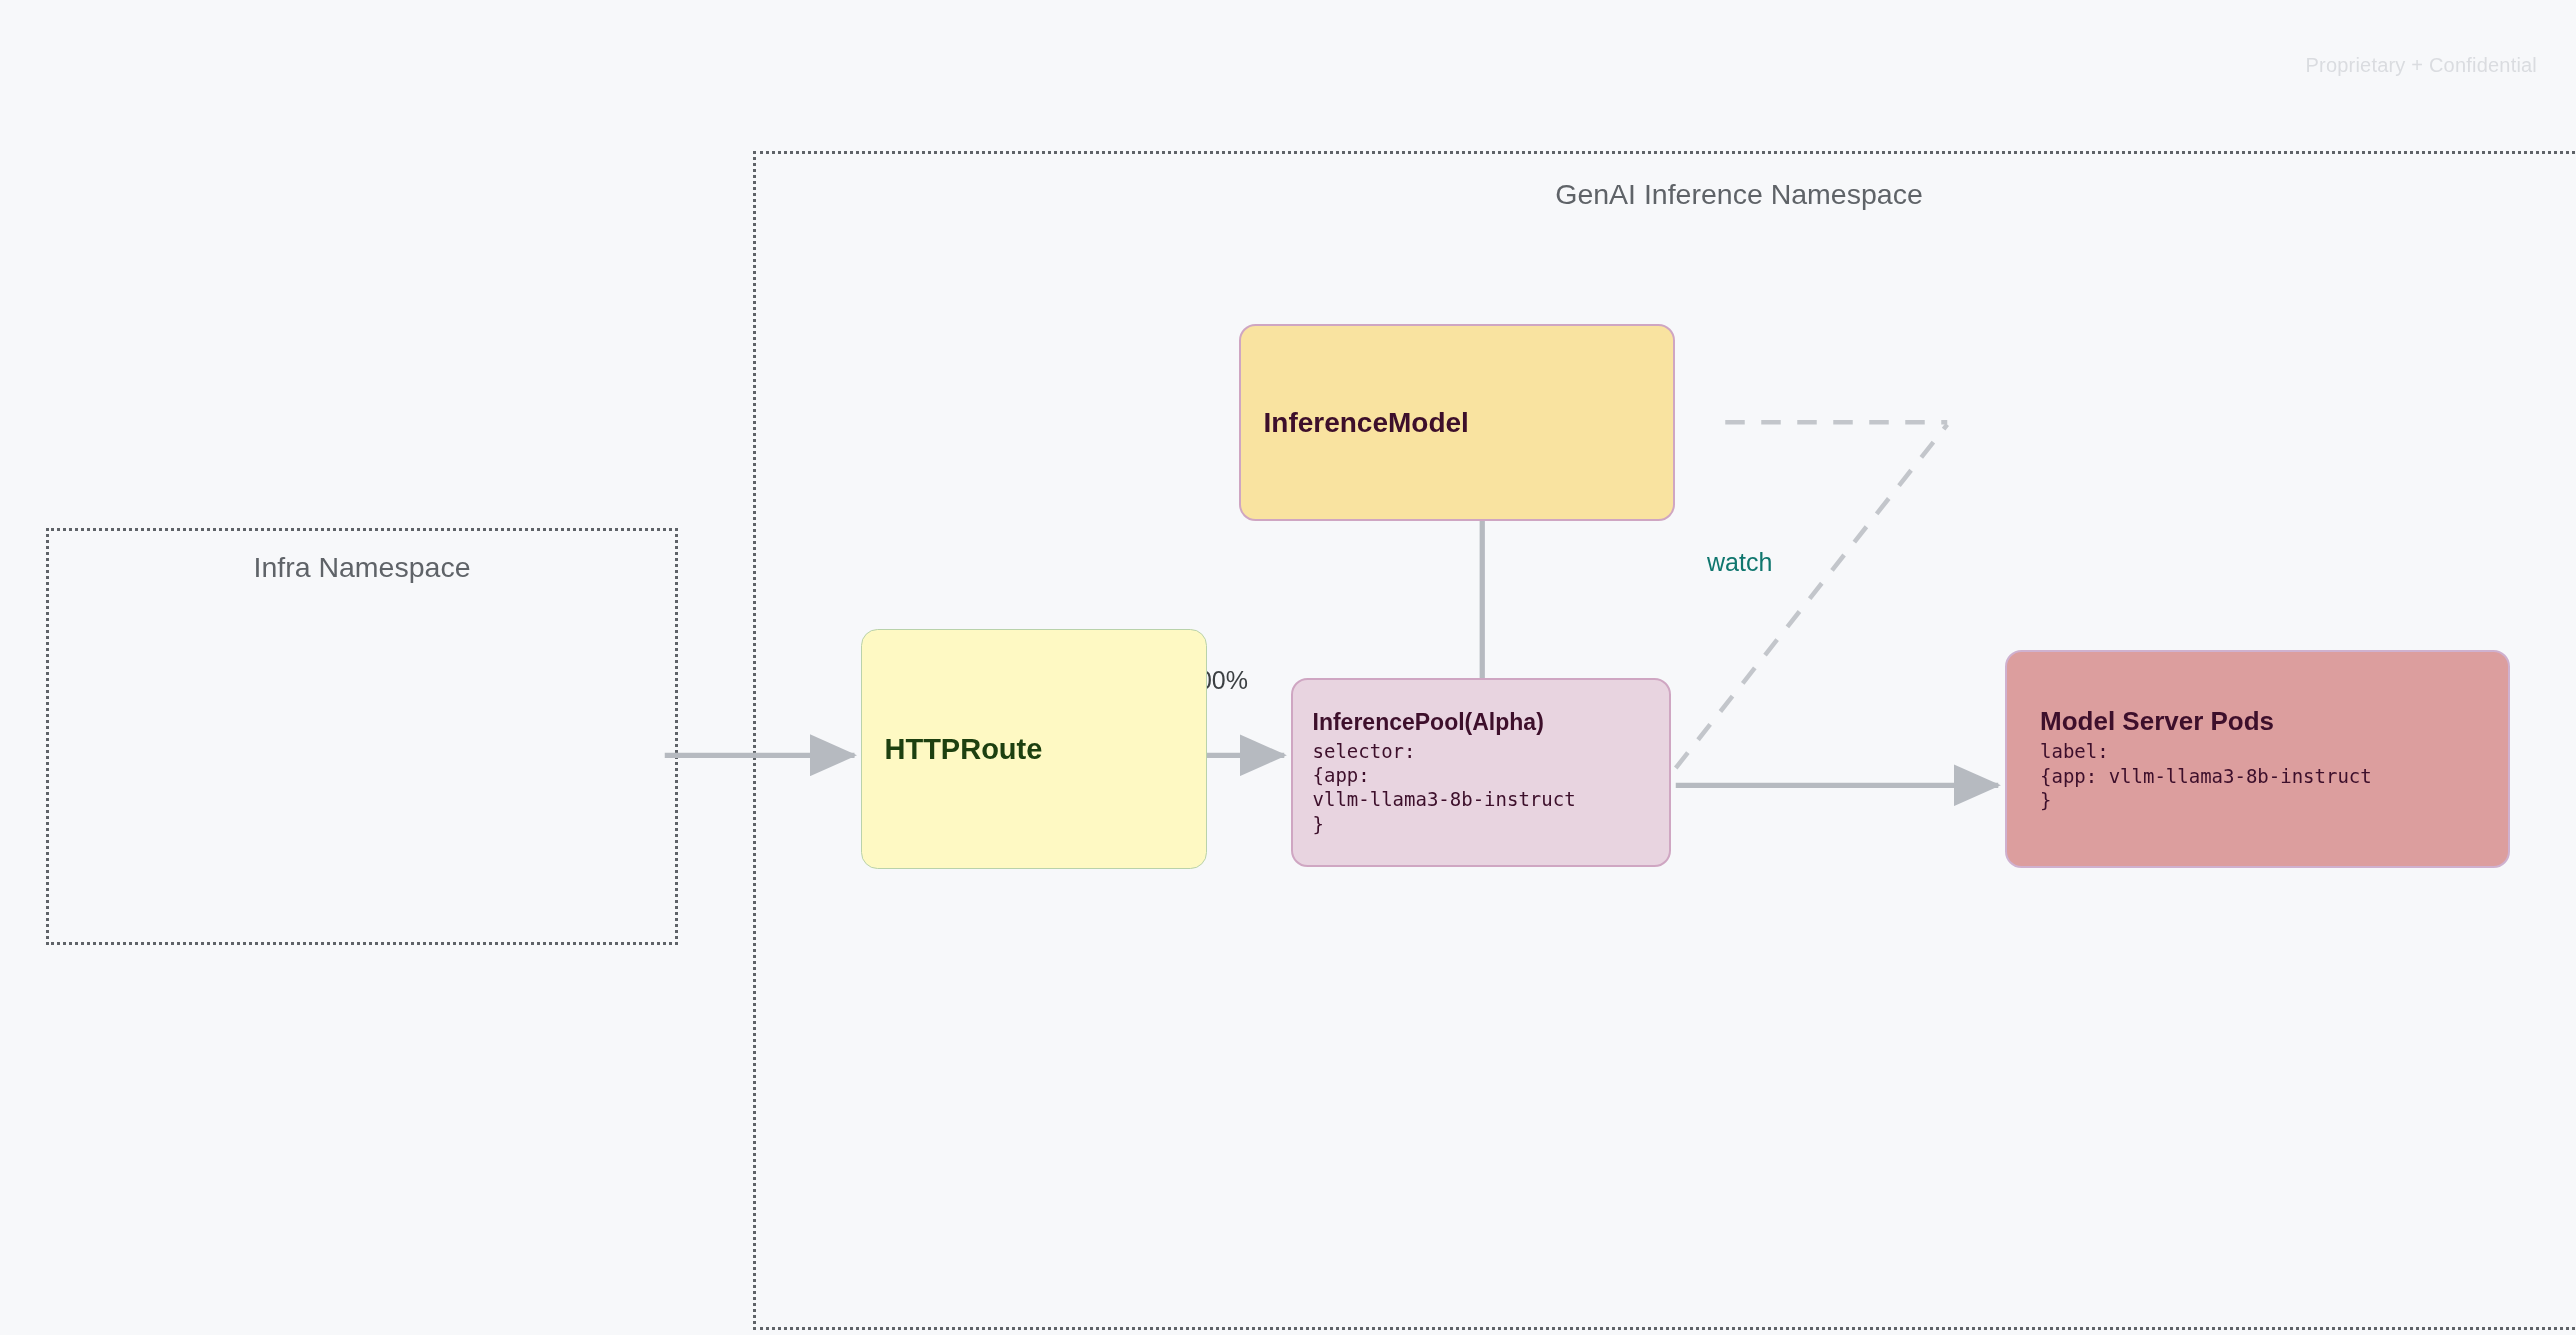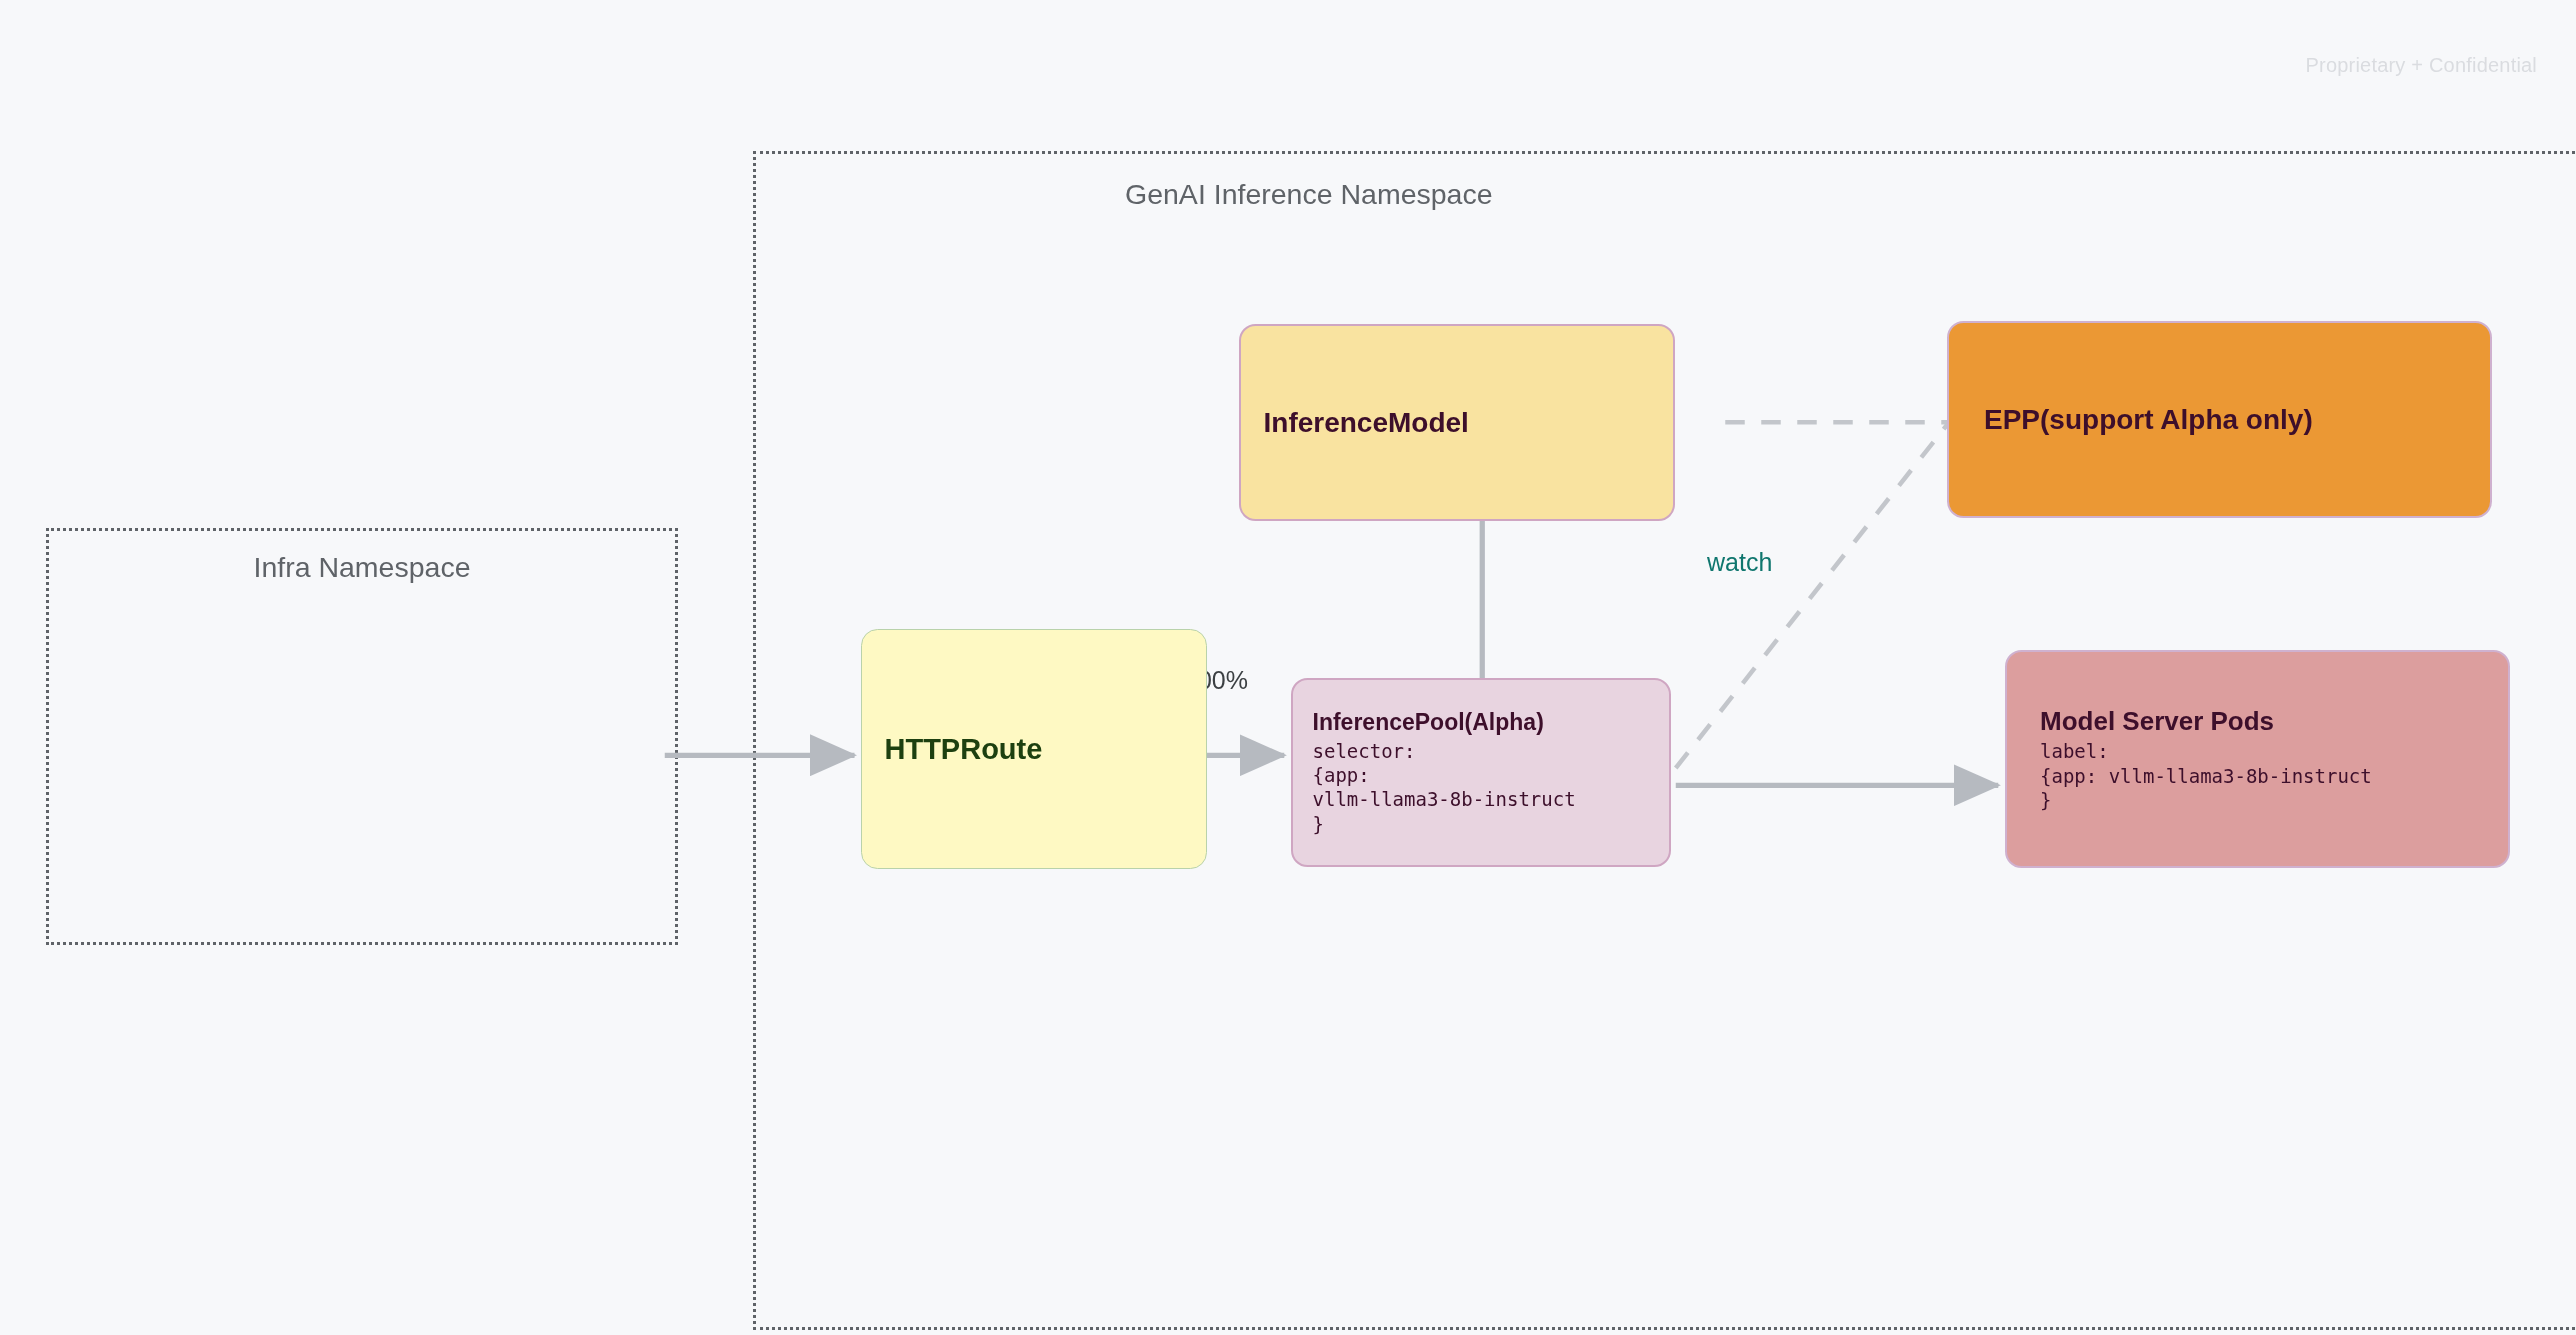--- a/index.html
+++ b/index.html
@@ -59,23 +59,24 @@
     white-space: nowrap;
     font-weight: 400;
   }
   .ns-title-infra {
     left: 196px;
     top: 551px;
     width: 332px;
     text-align: center;
   }
   .ns-title-genai {
-    left: 1125px;
+    left: 1184px;
     top: 178px;
     width: 1110px;
+    text-align: center;
   }
 
   
   .node {
     position: absolute;
     box-sizing: border-box;
     border-radius: 16.5px;
     padding: 0 22.5px;
     display: flex;
     flex-direction: column;
@@ -268,23 +269,20 @@
   </div>
 
   <div class="node n-inferencepool">
     <div class="node-title">InferencePool(Alpha)</div>
     <div class="node-sub">selector:
 {app:
 vllm-llama3-8b-instruct
 }</div>
   </div>
 
-  <div class="node n-epp">
-    <div class="node-title">EPP(support Alpha only)</div>
-  </div>
 
   <div class="node n-modelserver">
     <div class="node-title">Model Server Pods</div>
     <div class="node-sub">label:
 {app: vllm-llama3-8b-instruct
 }</div>
   </div>
 
 </div>
 

